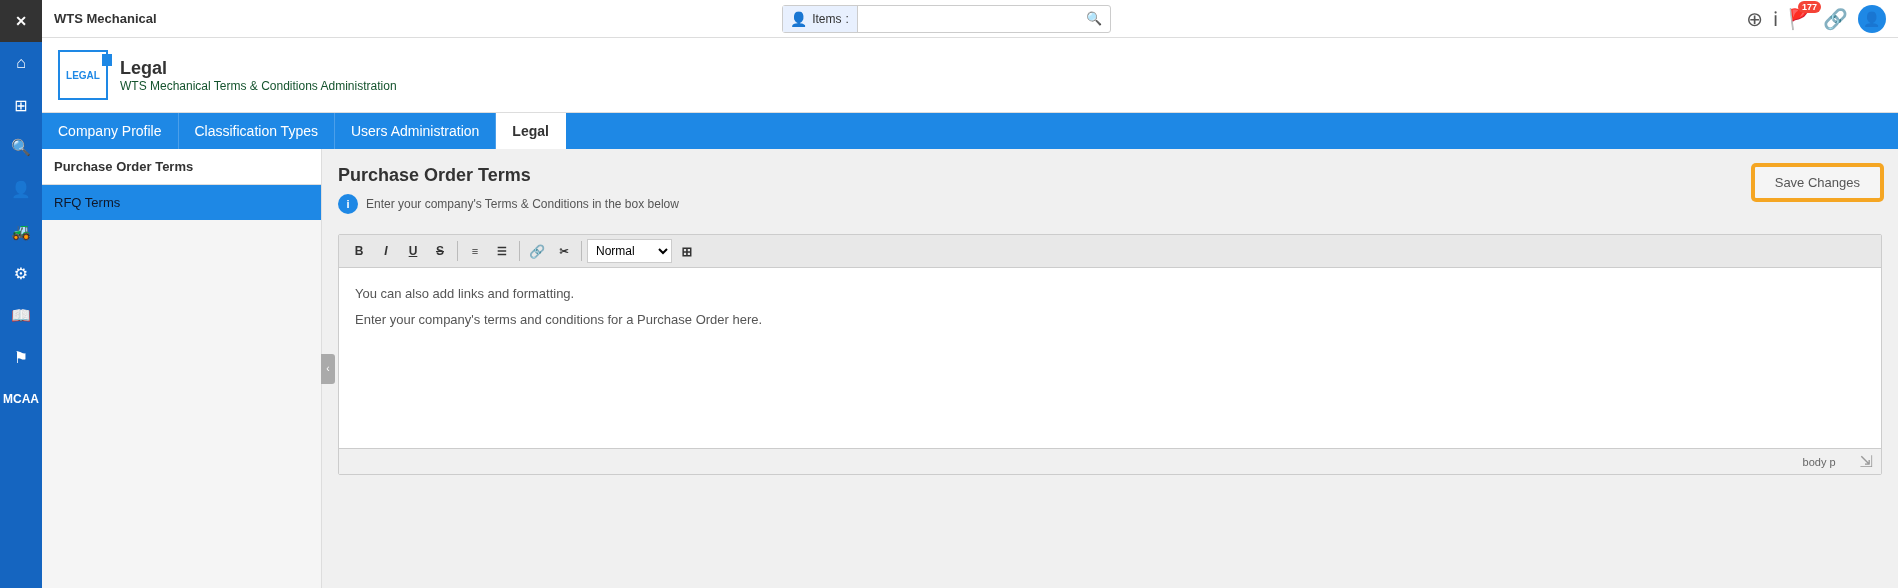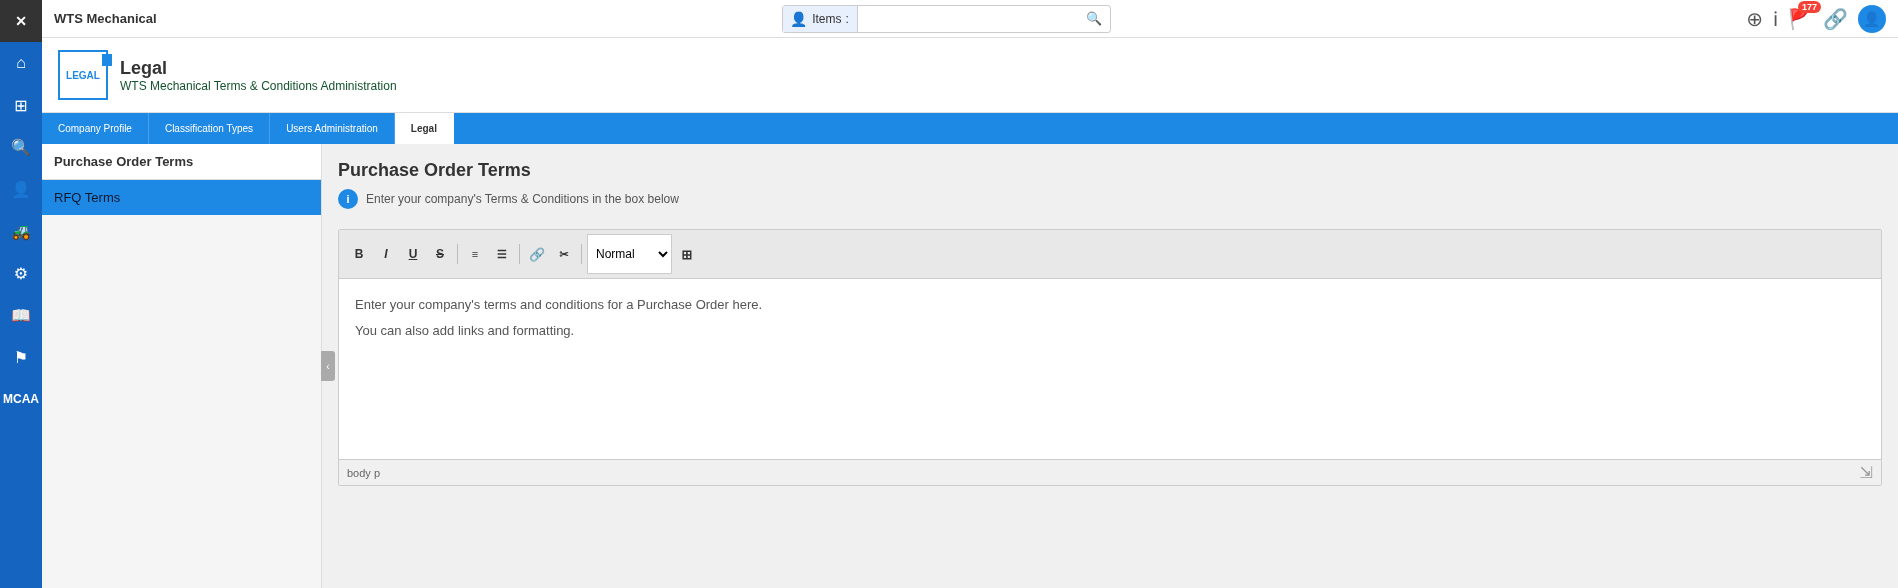--- a/index.html
+++ b/index.html
@@ -172,21 +172,21 @@
 
     
     .nav-tabs {
       background: #1e88e5;
       display: flex;
       align-items: stretch;
     }
     .nav-tab {
       padding: 10px 16px;
       color: white;
-      font-size: 10px;
+      font-size: 14px;
       cursor: pointer;
       border-right: 1px solid rgba(255,255,255,0.2);
     }
     .nav-tab.active {
       background: white;
       color: #333;
       font-weight: bold;
     }
 
     
@@ -314,21 +314,21 @@
       color: #333;
       background: transparent;
     }
     .toolbar-separator {
       width: 1px;
       height: 20px;
       background: #bbb;
       margin: 0 2px;
     }
     .toolbar-select {
-      height: 40px;
+      height: 24px;
       border: 1px solid #ccc;
       background: white;
       font-size: 12px;
       padding: 0 4px;
       cursor: pointer;
     }
     .editor-body {
       padding: 16px;
       min-height: 180px;
       font-size: 13px;
@@ -337,21 +337,21 @@
     }
     .editor-body p { margin-bottom: 6px; }
     .editor-footer {
       background: #f0f0f0;
       border-top: 1px solid #ccc;
       padding: 3px 8px;
       font-size: 11px;
       color: #666;
       display: flex;
       align-items: center;
-      justify-content: space-between;
+      justify-content: flex-end;
       gap: 24px;
     }
     .resize-handle {
       font-size: 16px;
       color: #999;
     }
 
     .header-save-row {
       display: flex;
       align-items: flex-start;
@@ -428,20 +428,21 @@
     <div class="right-content">
 
       <div class="header-save-row">
         <div>
           <div class="section-title">Purchase Order Terms</div>
           <div class="info-row">
             <div class="info-icon">i</div>
             <span>Enter your company's Terms &amp; Conditions in the box below</span>
           </div>
         </div>
+        <button class="save-btn">Save Changes</button>
       </div>
 
       <div class="editor-container">
         <div class="editor-toolbar">
           <button class="toolbar-btn" style="font-weight:bold;">B</button>
           <button class="toolbar-btn" style="font-style:italic;">I</button>
           <button class="toolbar-btn" style="text-decoration:underline;">U</button>
           <button class="toolbar-btn" style="text-decoration:line-through;">S</button>
           <div class="toolbar-separator"></div>
           <button class="toolbar-btn" style="font-size:11px;">≡</button>
@@ -452,22 +453,22 @@
           <div class="toolbar-separator"></div>
           <select class="toolbar-select">
             <option>Normal</option>
             <option>Heading 1</option>
             <option>Heading 2</option>
             <option>Heading 3</option>
           </select>
           <button class="toolbar-btn" style="font-size:13px;">⊞</button>
         </div>
         <div class="editor-body">
+          <p>You can also add links and formatting.</p>
           <p>Enter your company's terms and conditions for a Purchase Order here.</p>
-          <p>You can also add links and formatting.</p>
         </div>
         <div class="editor-footer">
           <span>body  p</span>
           <span class="resize-handle">⇲</span>
         </div>
       </div>
 
     </div>
   </div>
 </div>

